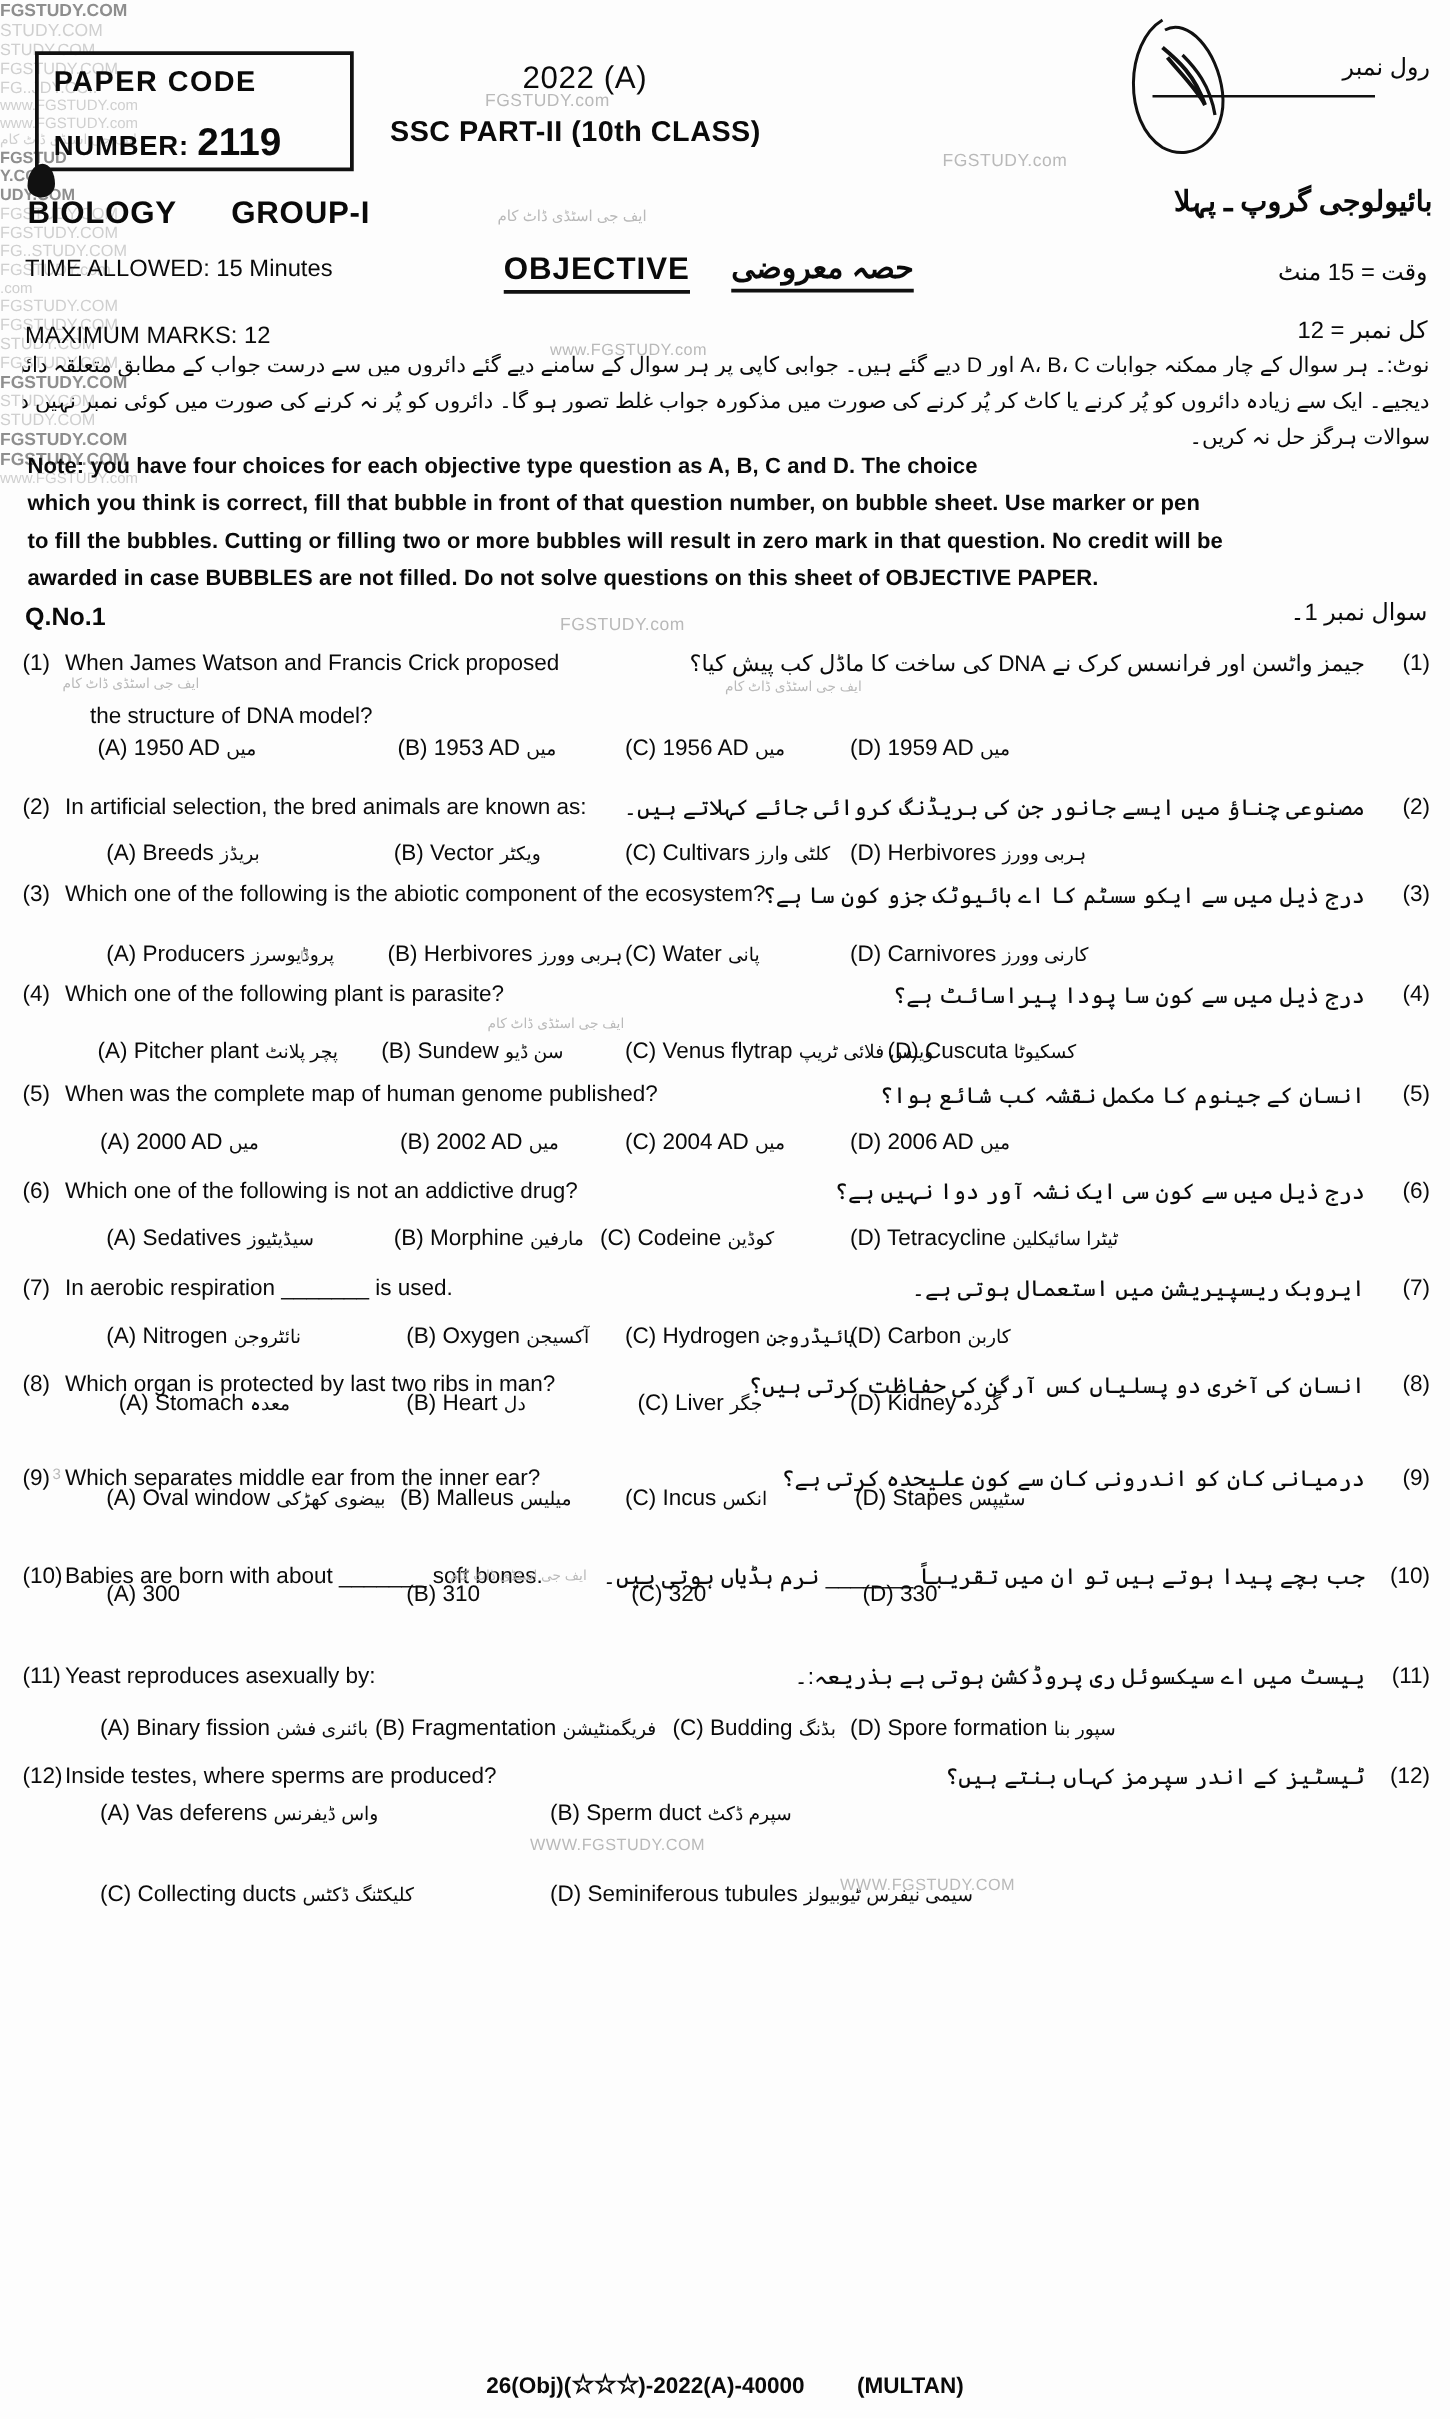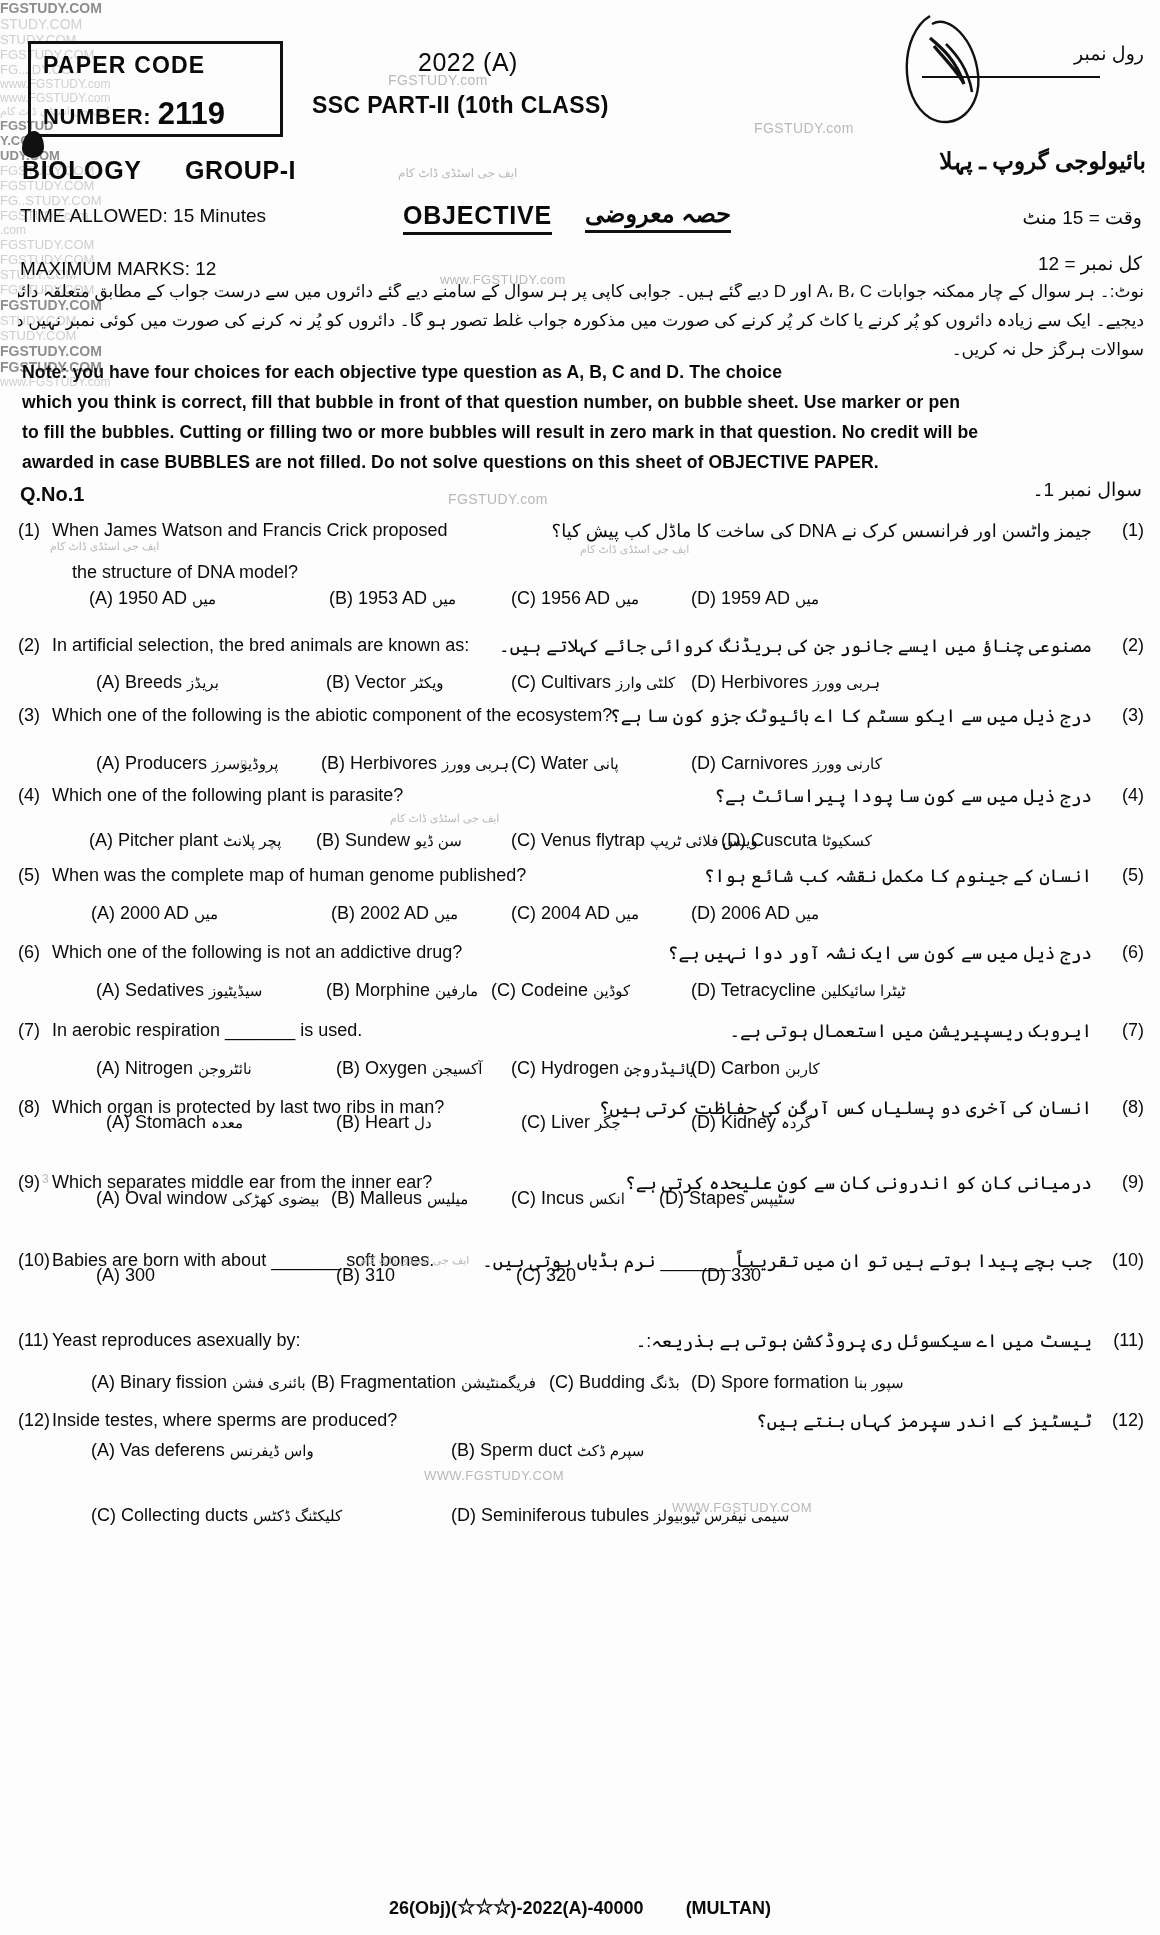--- a/index.html
+++ b/index.html
@@ -262,21 +262,20 @@
     position: absolute;
     right: 16px;
     font-size: 18px;
     white-space: nowrap;
   }
 
   .opt {
     position: absolute;
     font-size: 18px;
     white-space: nowrap;
-    margin-left: 11px;
   }
   .opt .ur {
     font-size: 15px;
     margin-left: 5px;
     direction: rtl;
     display: inline-block;
   }
 
   
   .footer {
@@ -424,21 +423,21 @@
         <div class="opt" style="left: 680px; top: 1112px;"><span>(D)</span> <span>Kidney</span><span class="ur">گردہ</span></div>
       </div>
       <div class="q">
         <div class="q-num" style="top: 1172px;">(9)</div>
         <div class="q-text" style="top: 1172px;">Which separates middle ear from the inner ear?</div>
         <div class="q-ur" style="top: 1172px;">درمیانی کان کو اندرونی کان سے کون علیحدہ کرتی ہے؟</div>
         <div class="q-num-ur" style="top: 1172px;">(9)</div>
         <div class="opt" style="left: 85px; top: 1188px;"><span>(A)</span> <span>Oval window</span><span class="ur">بیضوی کھڑکی</span></div>
         <div class="opt" style="left: 320px; top: 1188px;"><span>(B)</span> <span>Malleus</span><span class="ur">میلیس</span></div>
         <div class="opt" style="left: 500px; top: 1188px;"><span>(C)</span> <span>Incus</span><span class="ur">انکس</span></div>
-        <div class="opt" style="left: 648px; top: 1188px;"><span>(D)</span> <span>Stapes</span><span class="ur">سٹیپس</span></div>
+        <div class="opt" style="left: 684px; top: 1188px;"><span>(D)</span> <span>Stapes</span><span class="ur">سٹیپس</span></div>
       </div>
       <div class="q">
         <div class="q-num" style="top: 1250px;">(10)</div>
         <div class="q-text" style="top: 1250px;">Babies are born with about _______ soft bones.</div>
         <div class="q-ur" style="top: 1250px;">جب بچے پیدا ہوتے ہیں تو ان میں تقریباً _______ نرم ہڈیاں ہوتی ہیں۔</div>
         <div class="q-num-ur" style="top: 1250px;">(10)</div>
         <div class="opt" style="left: 85px; top: 1265px;"><span>(A)</span> <span>300</span></div>
         <div class="opt" style="left: 325px; top: 1265px;"><span>(B)</span> <span>310</span></div>
         <div class="opt" style="left: 505px; top: 1265px;"><span>(C)</span> <span>320</span></div>
         <div class="opt" style="left: 690px; top: 1265px;"><span>(D)</span> <span>330</span></div>

